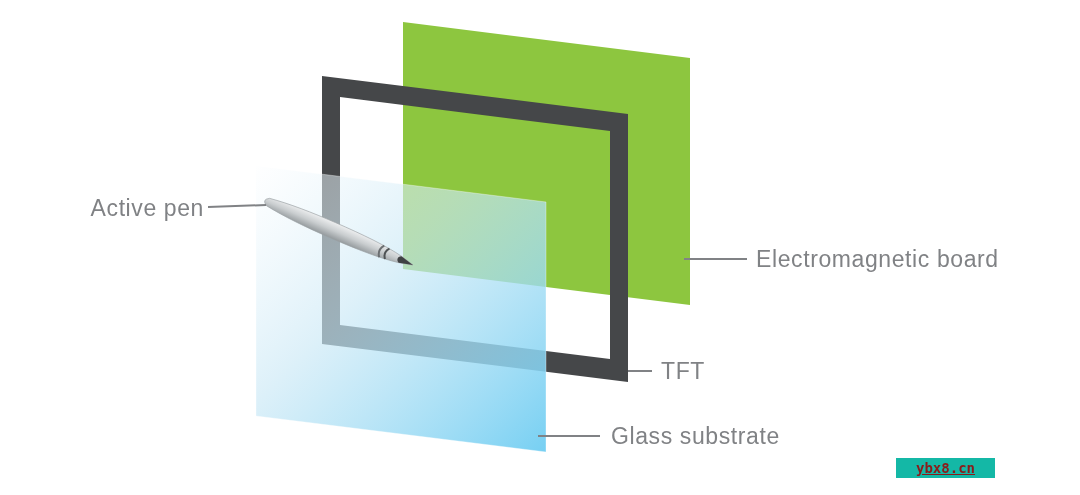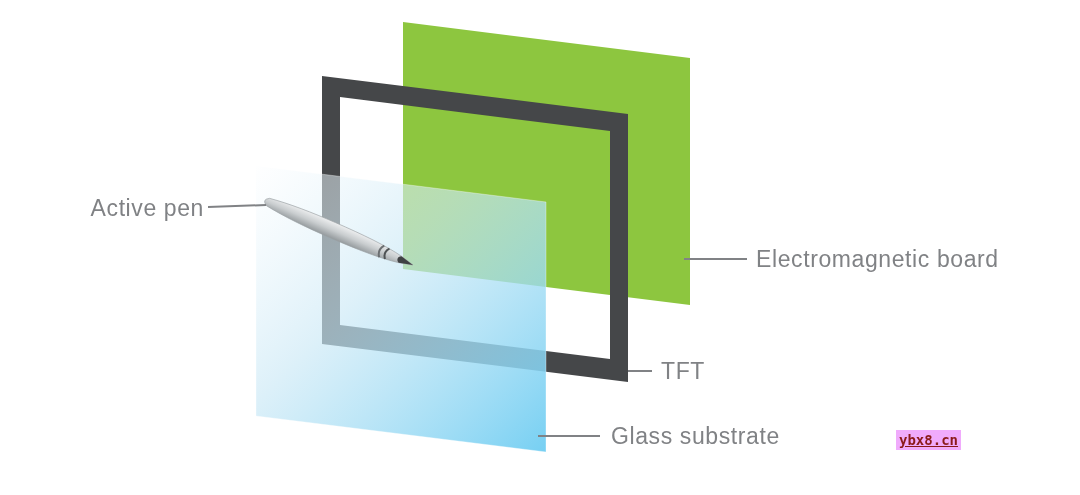--- a/index.html
+++ b/index.html
@@ -22,28 +22,28 @@
     letter-spacing: 0.6px;
   }
   svg .leader {
     stroke: #808285;
     stroke-width: 2;
     fill: none;
   }
   .watermark {
     position: absolute;
     left: 896px;
-    top: 430px;
-    background: #f0abfc;
+    top: 458px;
+    background: #14b8a6;
     color: #8b1a1a;
     font-family: "DejaVu Sans Mono", monospace;
     font-weight: bold;
     font-size: 14px;
     line-height: 18px;
-    padding: 1px 3px;
+    padding: 1px 20px;
     text-decoration: underline;
   }
 </style>
 </head>
 <body>
 
 <div class="stage">
 
   <svg width="1080" height="495" viewBox="0 0 1080 495">
     <defs>

